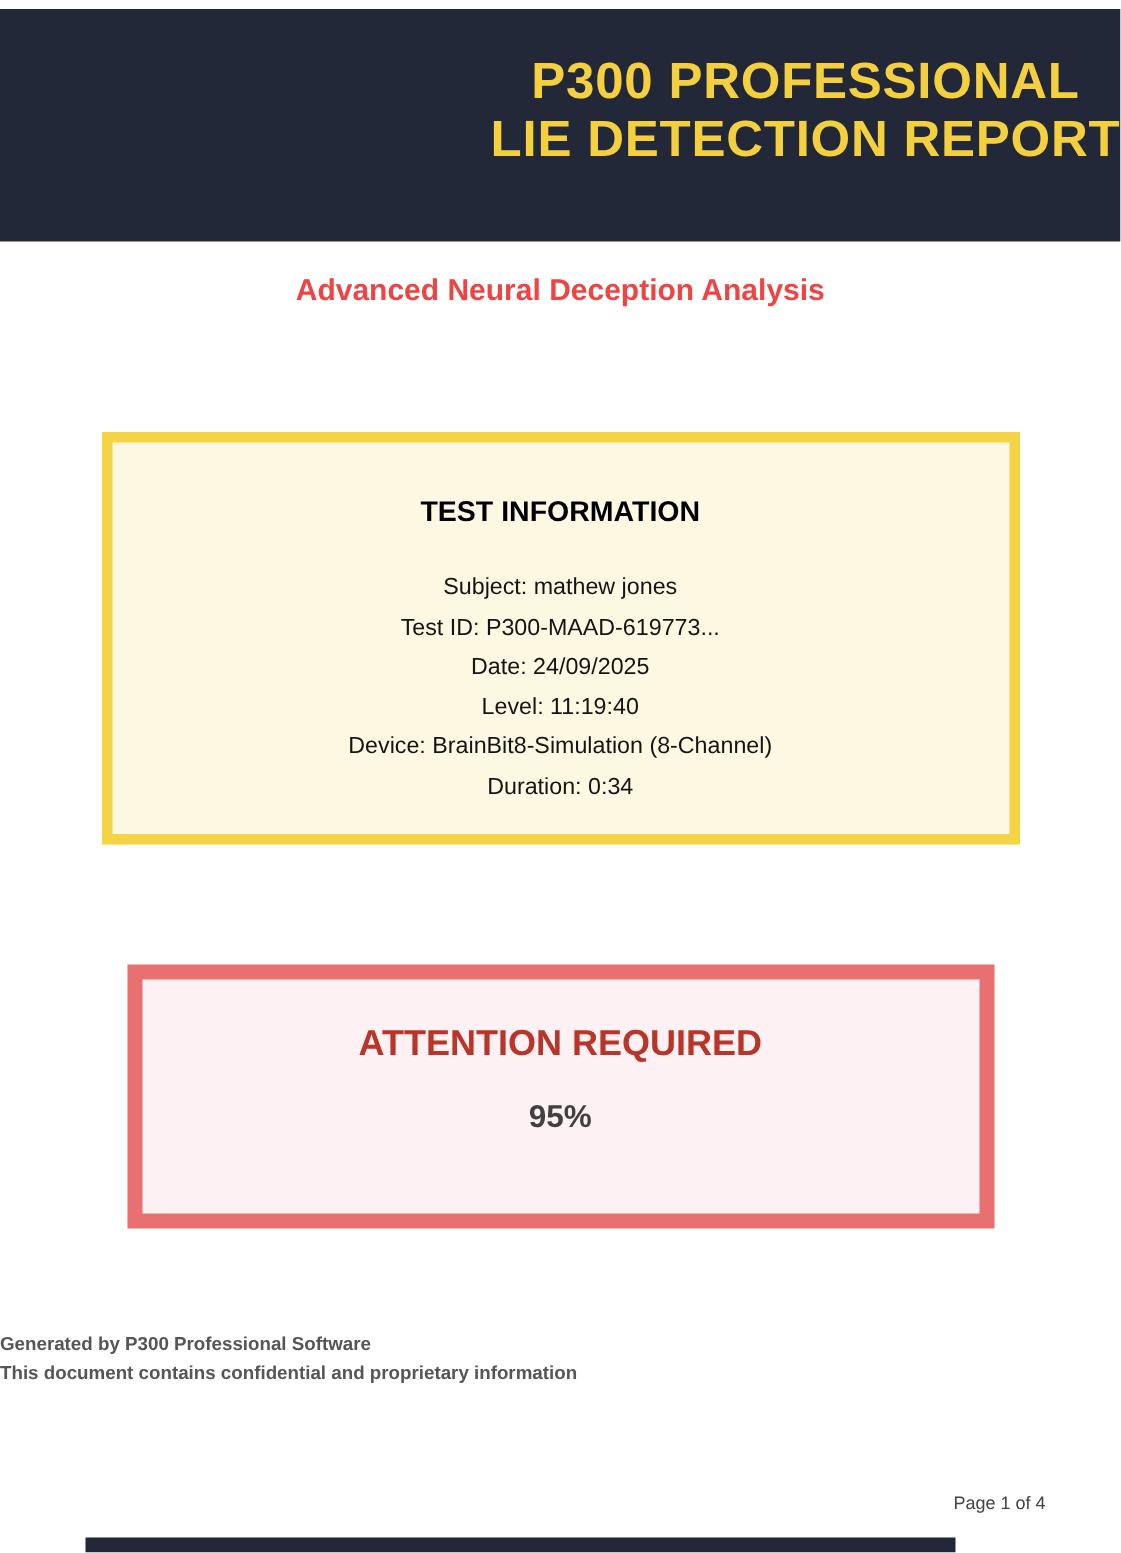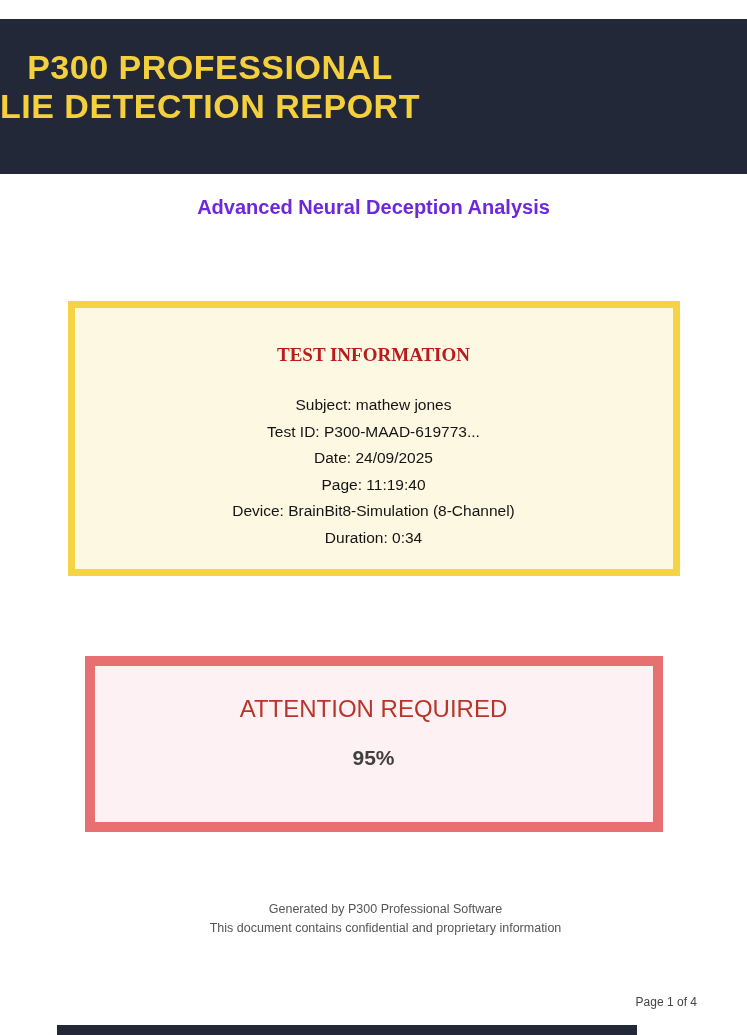--- a/index.html
+++ b/index.html
@@ -11,64 +11,63 @@
     width: 747px;
     height: 1035px;
     position: relative;
     overflow: hidden;
     font-family: "Liberation Sans", sans-serif;
     color: #111111;
   }
 
   
   .report-header {
-    margin-top: 19px;
+    margin-top: 6px;
     height: 155px;
     background: #222838;
     display: flex;
     align-items: center;
-    justify-content: flex-start;
+    justify-content: flex-end;
     text-align: center;
   }
   .report-title {
     margin: 0;
     padding-bottom: 20px;
     color: #f4d03f;
     font-size: 34px;
     line-height: 39px;
     font-weight: bold;
     letter-spacing: 0.5px;
   }
 
   
   .report-subtitle {
     margin-top: 22px;
     text-align: center;
     font-size: 20px;
     font-weight: bold;
-    color: #6d28d9;
+    color: #ef4444;
   }
 
   
   .info-box {
     box-sizing: border-box;
     width: 612px;
     margin: 82px auto 0 auto;
     border: 7px solid #f4d345;
     background: #fdf8e2;
     text-align: center;
     padding: 36px 20px 18px 20px;
   }
   .info-heading {
     margin: 0 0 26px 0;
     font-size: 19px;
     line-height: 22px;
     font-weight: bold;
-    color: #b91c1c;
-    font-family: Liberation Serif, serif;
+    color: #000000;
   }
   .info-line {
     margin: 0;
     font-size: 15.5px;
     line-height: 26.5px;
     color: #141414;
   }
 
   
   .alert-box {
@@ -77,47 +76,45 @@
     margin: 80px auto 0 auto;
     border: 10px solid #e97070;
     background: #fdf1f3;
     text-align: center;
     padding: 28px 20px 52px 20px;
   }
   .alert-heading {
     margin: 0 0 22px 0;
     font-size: 24px;
     line-height: 29px;
-    font-weight: normal;
+    font-weight: bold;
     color: #b9352a;
   }
   .alert-label {
     margin: 0 0 16px 0;
     font-size: 17.5px;
     line-height: 21px;
     font-weight: bold;
     color: #0a0a0a;
   }
   .alert-value {
     margin: 0;
     font-size: 21px;
     line-height: 25px;
     font-weight: bold;
     color: #404040;
   }
 
   
   .report-footer {
     margin-top: 68px;
-    text-align: center;
     color: #555555;
-    font-weight: normal;
+    font-weight: bold;
     font-size: 12.5px;
     line-height: 19px;
-    margin-left: 24px;
   }
   .footer-line { margin: 0; }
 
   
   .page-indicator {
     position: absolute;
     right: 50px;
     top: 995px;
     font-size: 12px;
     color: #444444;
@@ -144,21 +141,21 @@
   </h1>
 </header>
 
 <div class="report-subtitle">Advanced Neural Deception Analysis</div>
 
 <section class="info-box">
   <h2 class="info-heading">TEST INFORMATION</h2>
   <p class="info-line">Subject: mathew jones</p>
   <p class="info-line">Test ID: P300-MAAD-619773...</p>
   <p class="info-line">Date: 24/09/2025</p>
-  <p class="info-line">Page: 11:19:40</p>
+  <p class="info-line">Level: 11:19:40</p>
   <p class="info-line">Device: BrainBit8-Simulation (8-Channel)</p>
   <p class="info-line">Duration: 0:34</p>
 </section>
 
 <section class="alert-box">
   <h2 class="alert-heading">ATTENTION REQUIRED</h2>
   <p class="alert-value">95%</p>
 </section>
 
 <footer class="report-footer">

